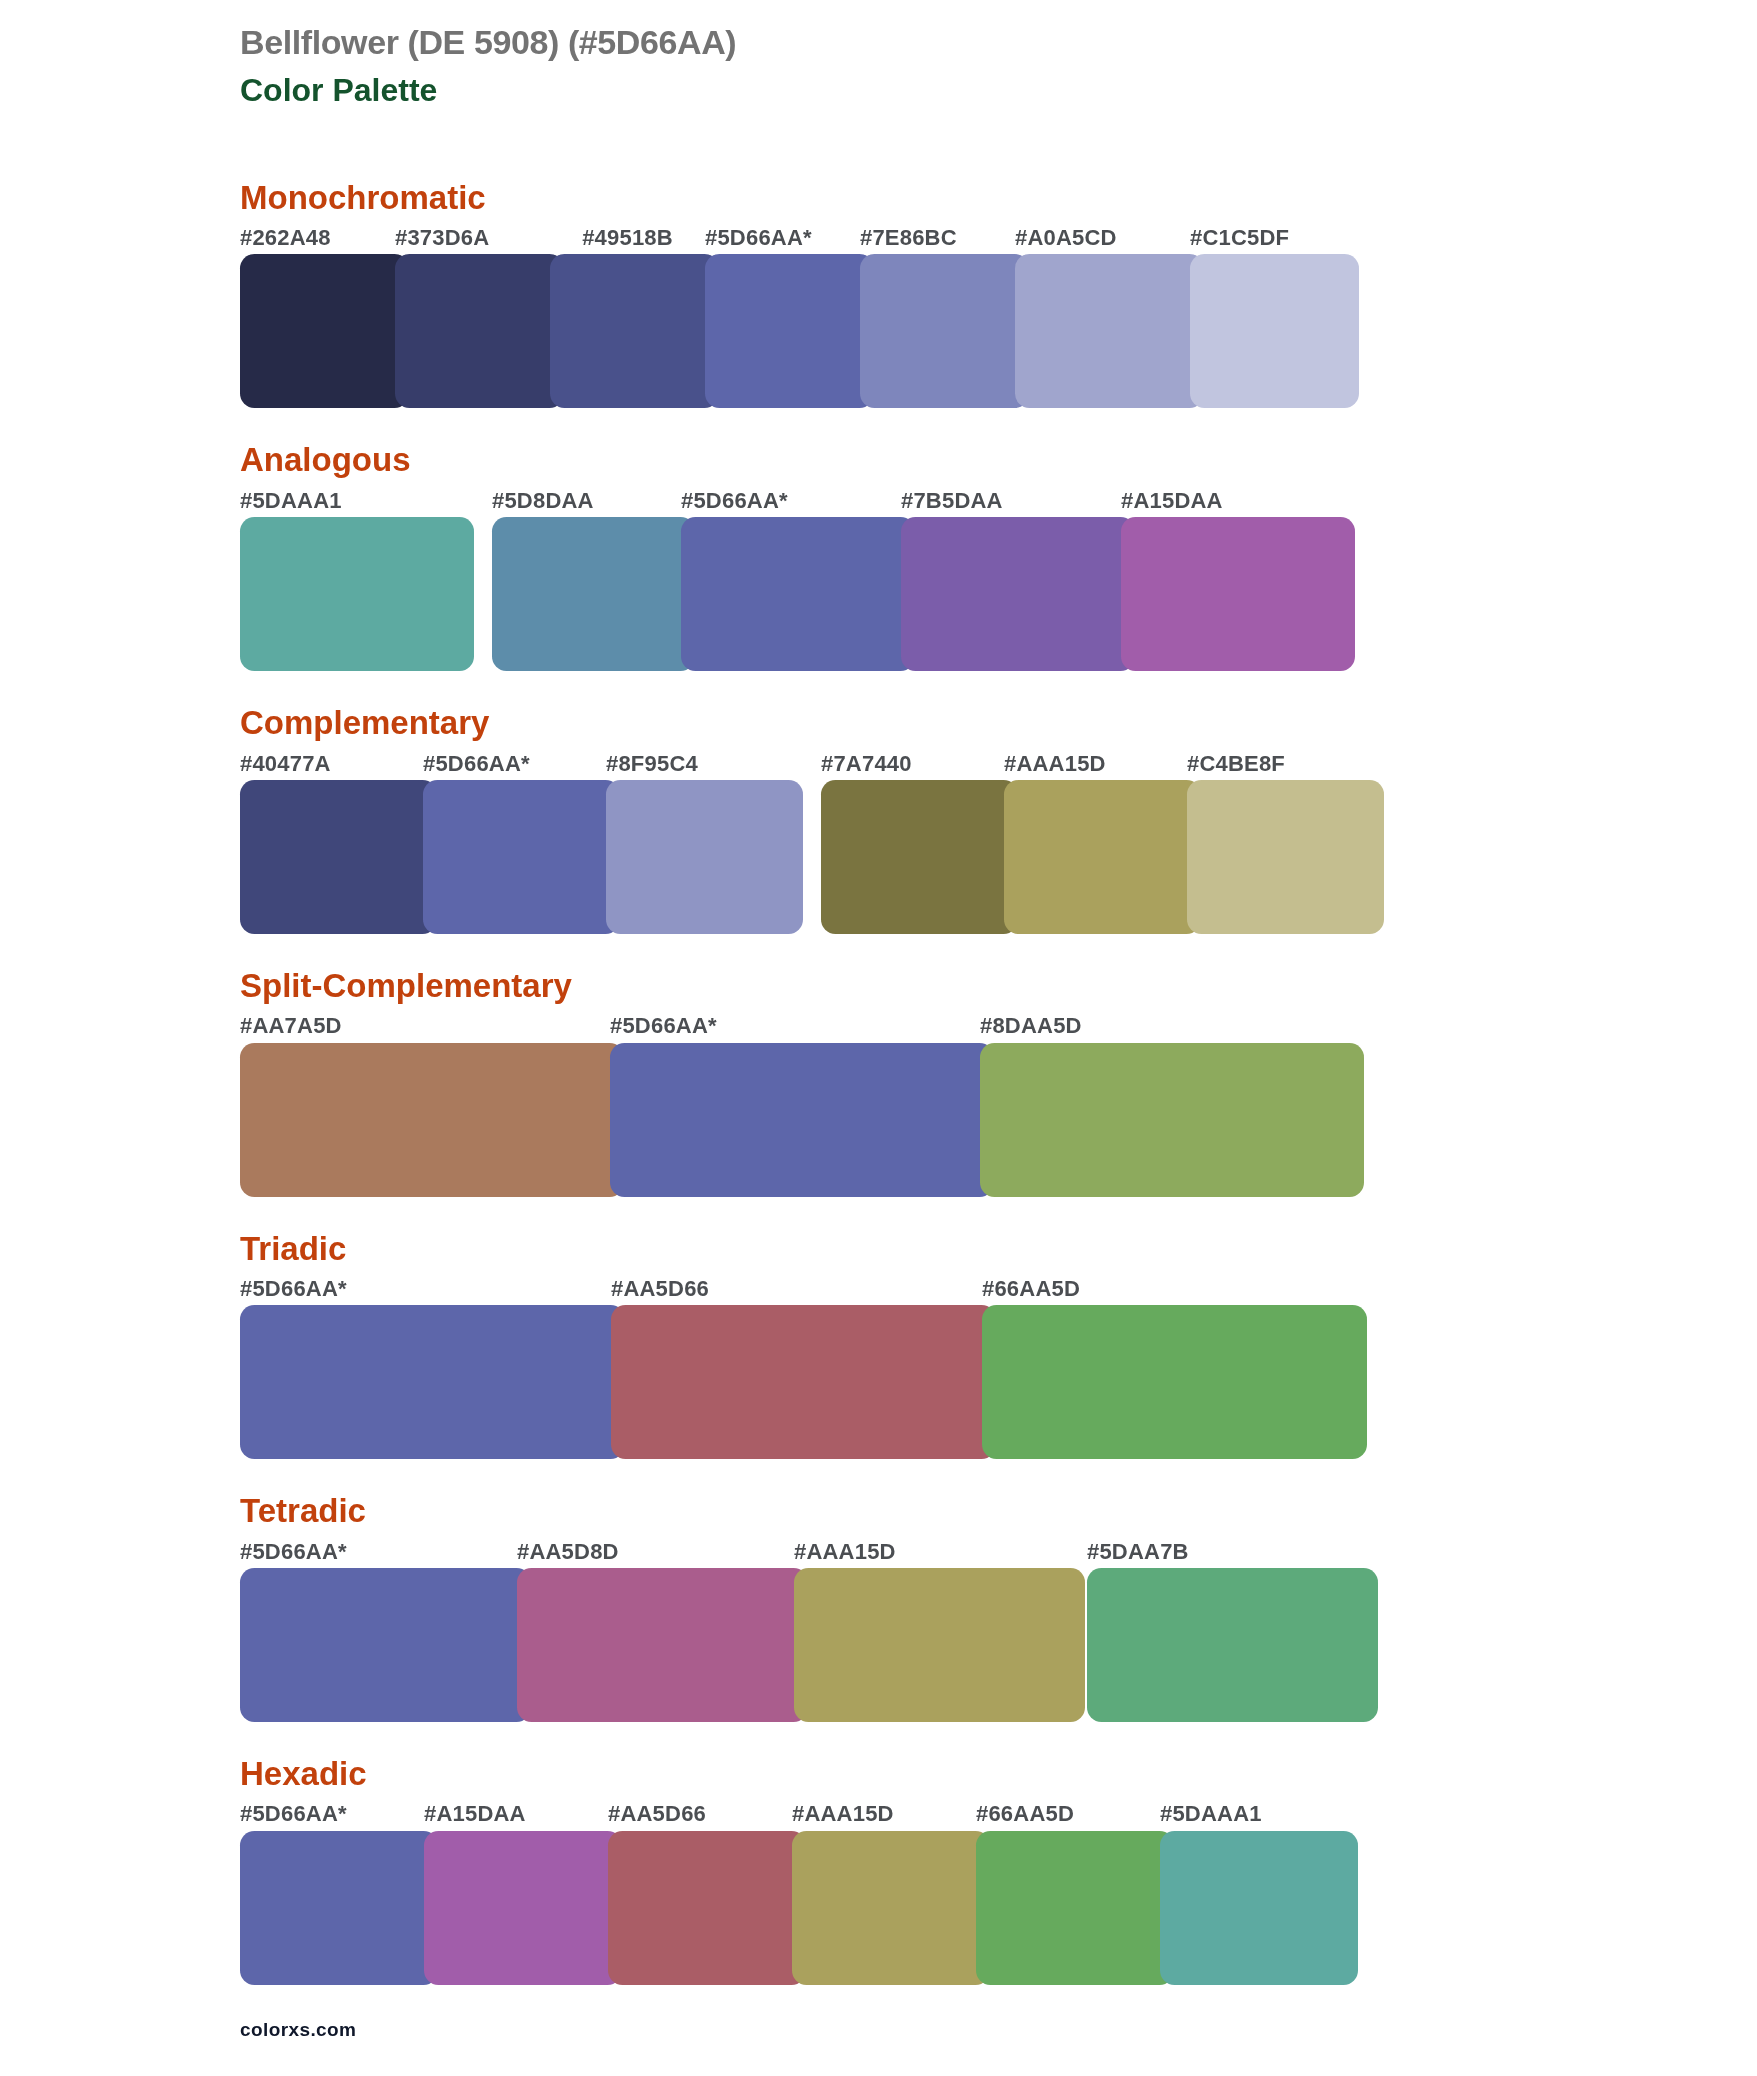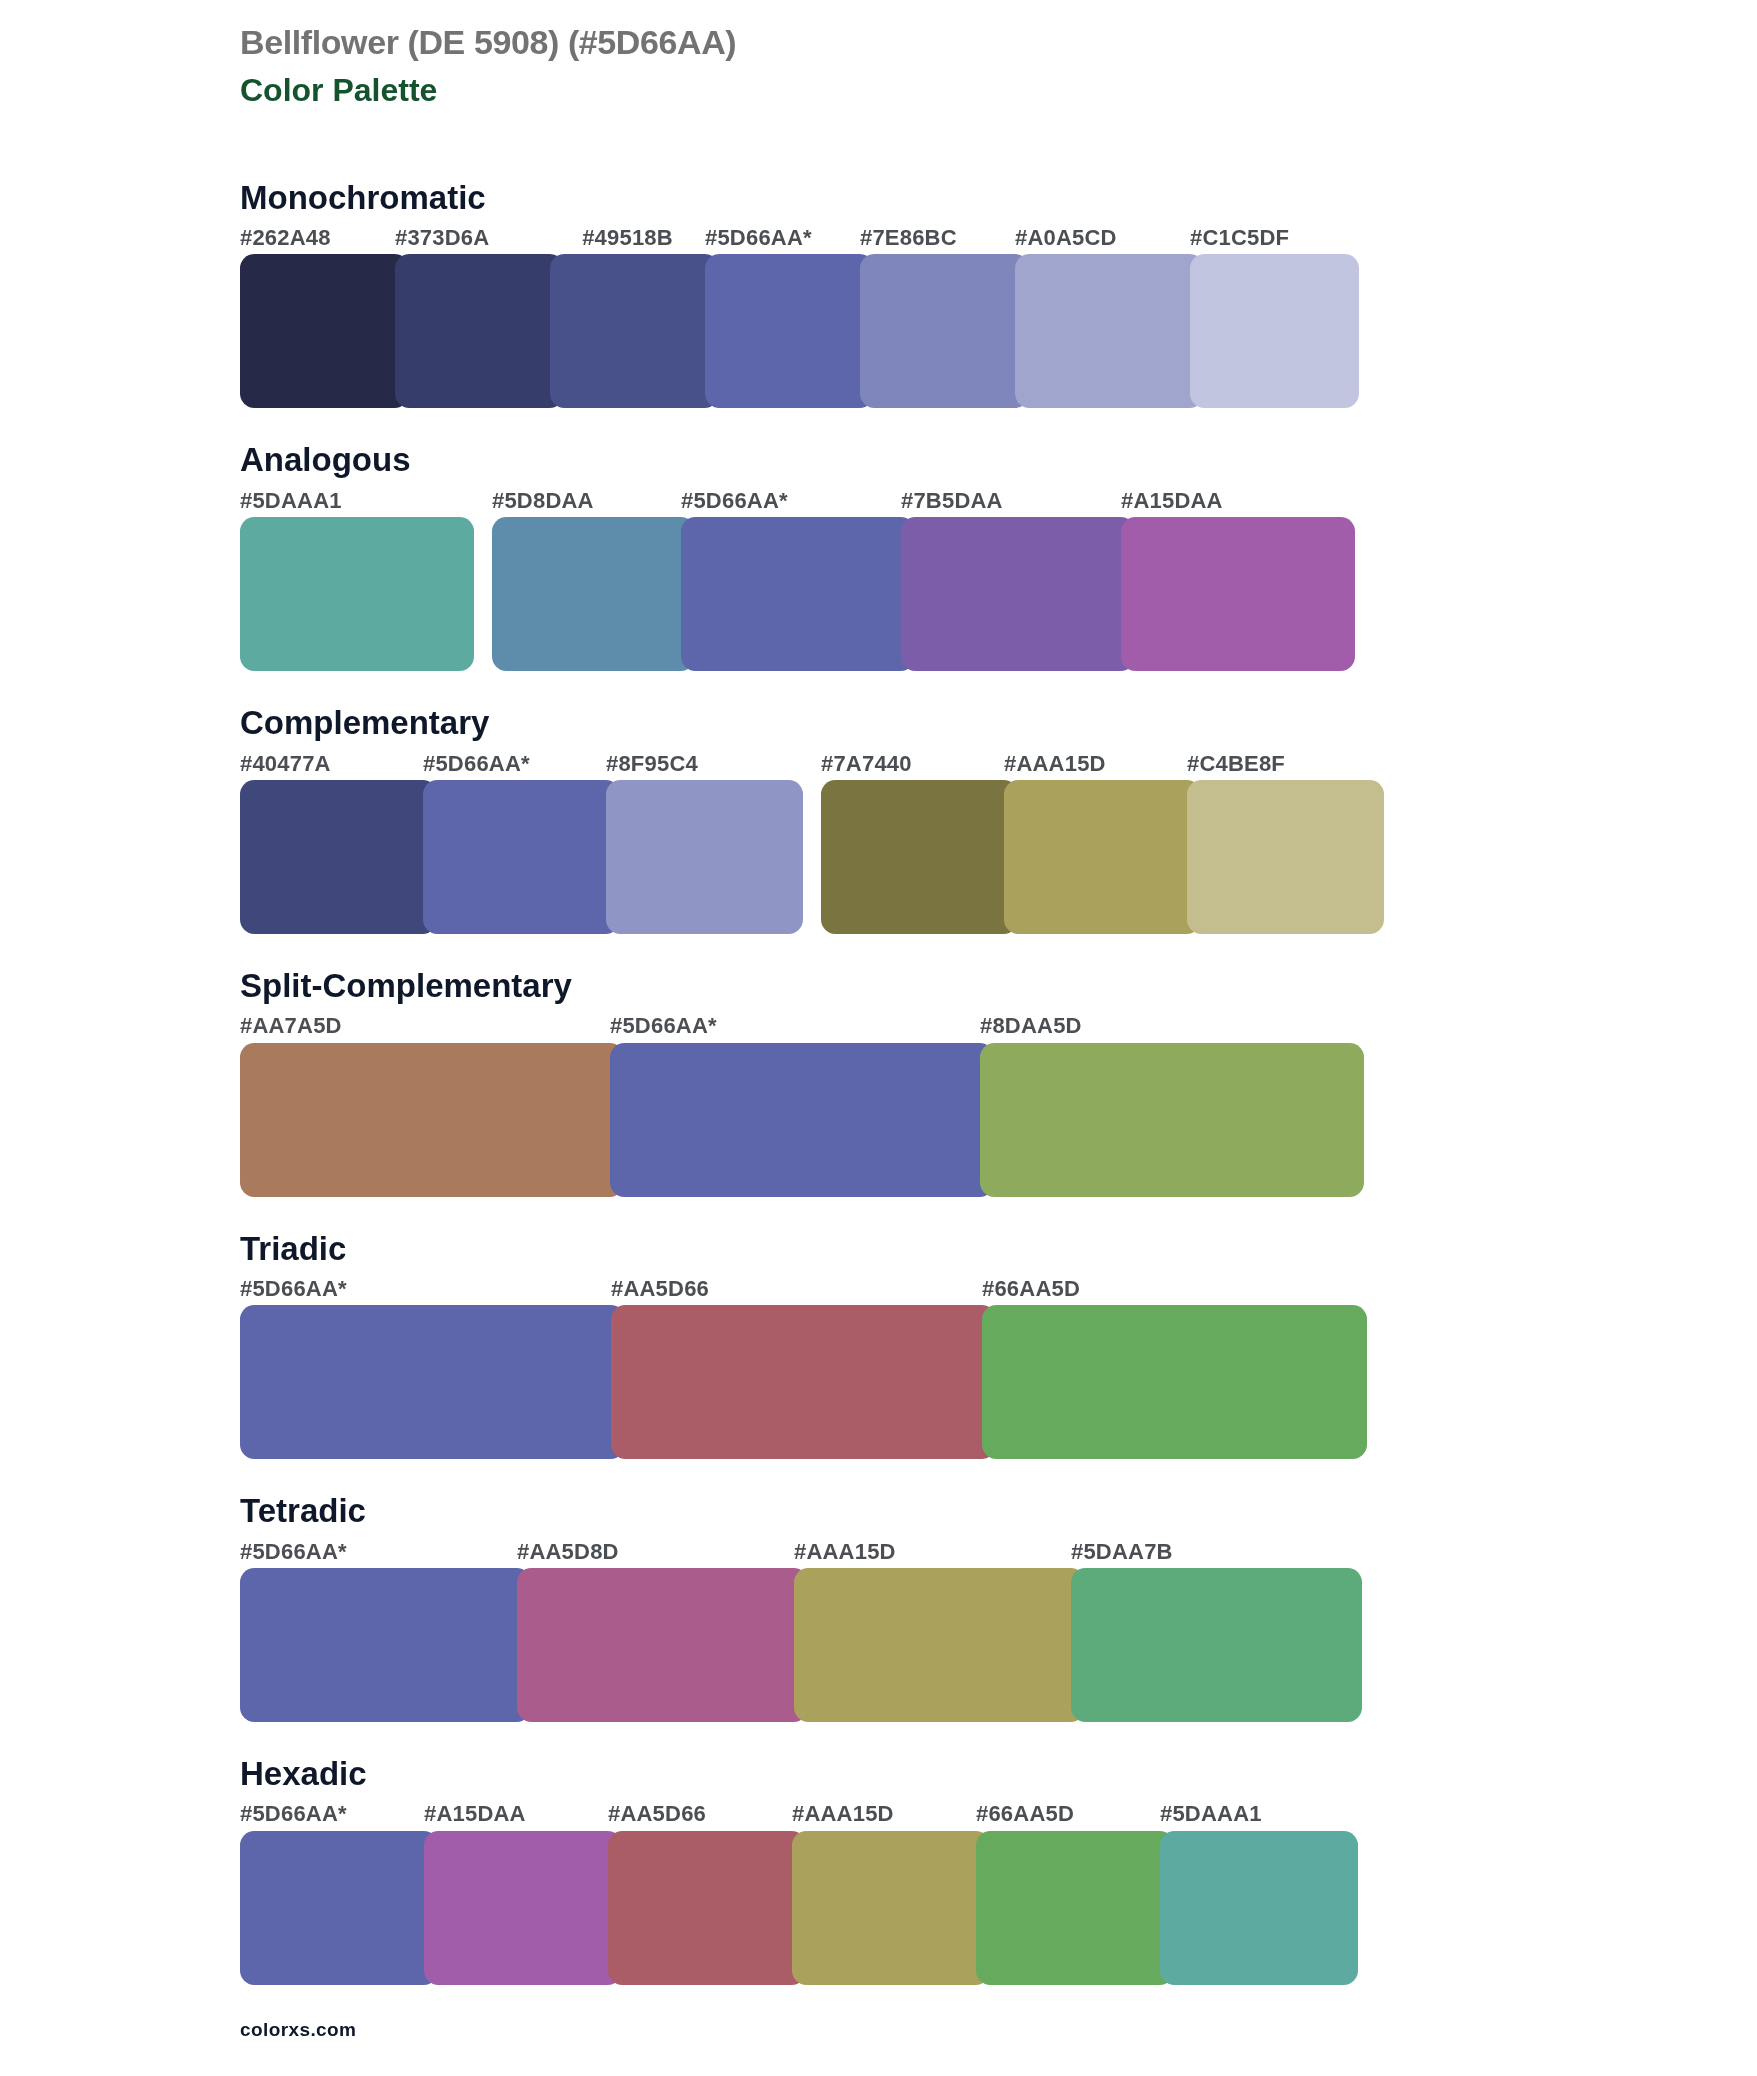--- a/index.html
+++ b/index.html
@@ -33,21 +33,21 @@
     color: #14532d;
   }
   section.palette-section {
     margin: 0 0 34px 0;
   }
   h3.section-title {
     margin: 0 0 11.2px 0;
     font-size: 33px;
     line-height: 1.1;
     font-weight: 700;
-    color: #0f172a;
+    color: #c2410c;
   }
   .swatch-row {
     display: flex;
     align-items: flex-start;
   }
   .swatch-col {
     flex: 0 0 auto;
     position: relative;
   }
   .swatch-label {
@@ -239,21 +239,21 @@
     <div class="swatch-col" style="width: 277px;">
       <div class="swatch-label">#AA5D8D</div>
       <div class="swatch-block" style="background: rgb(170, 93, 141);"></div>
     </div>
 
     <div class="swatch-col" style="width: 277px;">
       <div class="swatch-label">#AAA15D</div>
       <div class="swatch-block" style="background: rgb(170, 161, 93);"></div>
     </div>
 
-    <div class="swatch-col" style="width: 277px;">
+    <div class="swatch-col" style="width: 277px; margin-left: 16px;">
       <div class="swatch-label">#5DAA7B</div>
       <div class="swatch-block" style="background: rgb(93, 170, 123);"></div>
     </div>
   </div>
     </section>
 
     <section class="palette-section">
       <h3 class="section-title">Hexadic</h3>
       <div class="swatch-row">
     <div class="swatch-col" style="width: 184px;">

